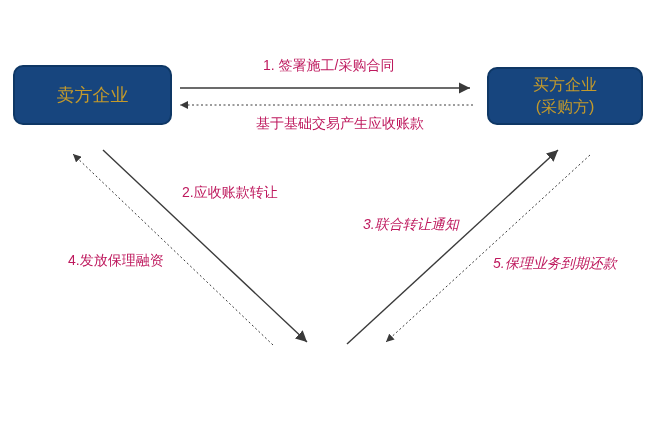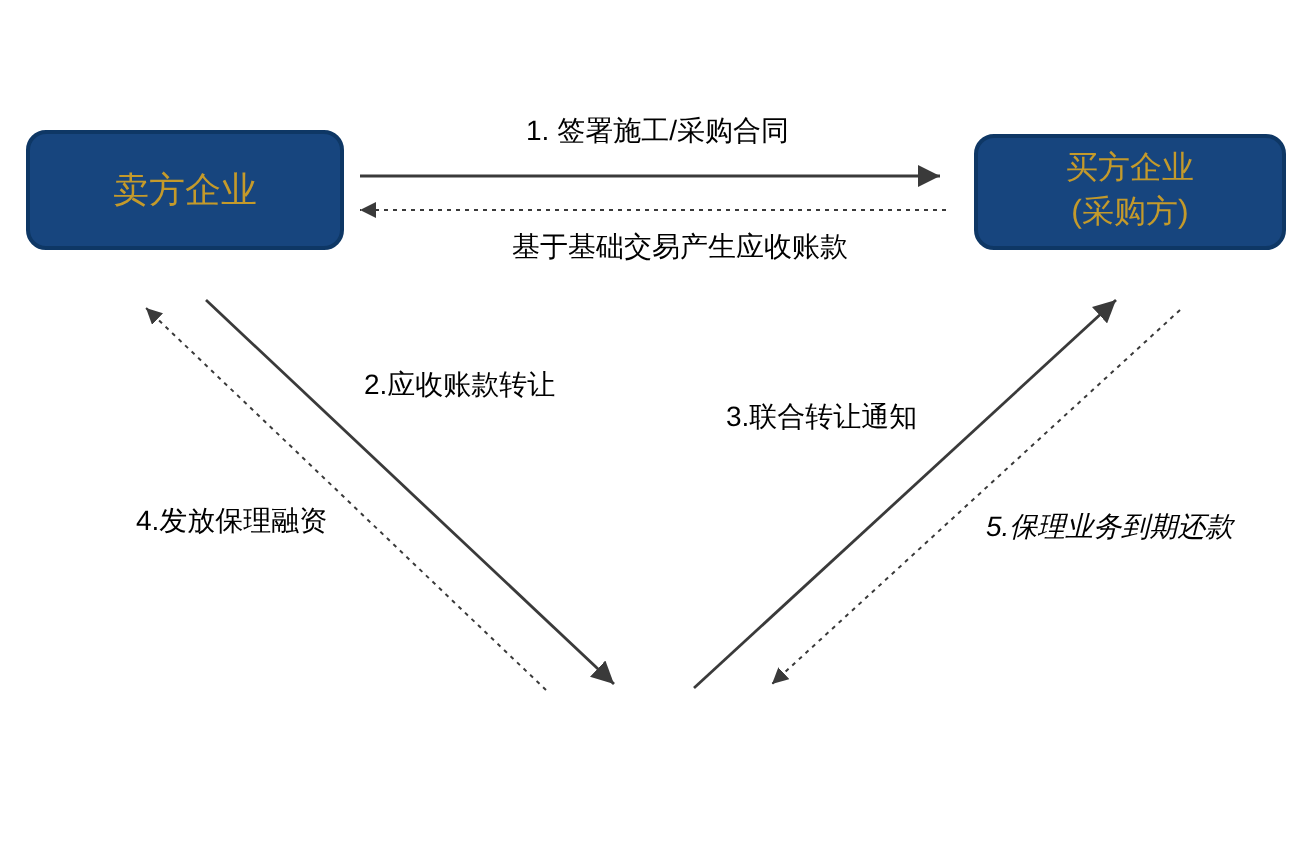--- a/index.html
+++ b/index.html
@@ -33,27 +33,27 @@
     line-height: 1.35;
     white-space: nowrap;
   }
   .node.seller   { left: 13px;  top: 65px;  width: 159px; height: 60px; font-size: 18px; }
   .node.buyer    { left: 487px; top: 67px;  width: 156px; height: 58px; font-size: 16px; }
   .node.factoring{ left: 258px; top: 353px; width: 142px; height: 58px; font-size: 19px;
                    border-color: #5F9C41; }
   .edge-label {
     position: absolute;
     font-size: 14px;
-    color: #000000;
+    color: #be185d;
     white-space: nowrap;
   }
   .lbl-1 { left: 263px; top: 57px;  }
   .lbl-2 { left: 256px; top: 115px; }
   .lbl-3 { left: 182px; top: 184px; }
-  .lbl-4 { left: 363px; top: 200px; }
+  .lbl-4 { left: 363px; top: 216px; font-style: italic; }
   .lbl-5 { left: 68px;  top: 252px; }
   .lbl-6 { left: 493px; top: 255px; font-style: italic; }
   .line-solid  { stroke: #3a3a3a; stroke-width: 1.4; fill: none; }
   .line-dotted { stroke: #3a3a3a; stroke-width: 1;   fill: none; stroke-dasharray: 2 2.5; }
 </style>
 </head>
 <body>
 
 <div class="canvas">
 

